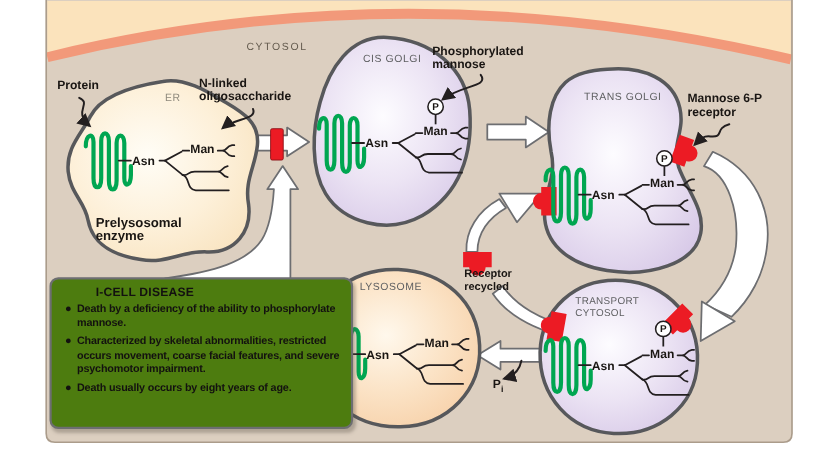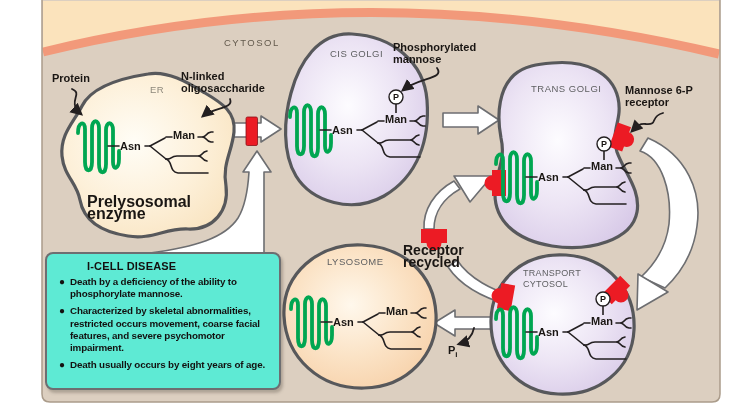--- a/index.html
+++ b/index.html
@@ -6,21 +6,21 @@
   .stage{position:relative;width:745px;height:412px;overflow:hidden;background:#ffffff;
          font-family:"Liberation Sans", sans-serif;}
   .stage svg{position:absolute;left:0;top:0;}
   .lbl{position:absolute;font-size:11px;color:#1a1613;line-height:12px;white-space:nowrap;}
   .bold{font-weight:bold;text-align:center;}
   .center{text-align:left;white-space:normal;}
   .gray{color:#5e5f61;font-size:9.5px;letter-spacing:.5px;font-weight:normal;}
   .gray-light{color:#8e897c;font-size:9.5px;letter-spacing:.5px;}
   .ls2{letter-spacing:1.5px;color:#635a4d;font-size:9.5px;}
   .sm{font-size:9px;line-height:10.5px;letter-spacing:.3px;}
-  .callout{position:absolute;left:45px;top:252px;width:236px;height:138px;background:#5eead4;
+  .callout{position:absolute;left:45px;top:252px;width:276px;height:138px;background:#4d7c0f;
            border:2px solid #6d6e71;border-radius:8px;box-sizing:border-box;
            padding:6px 8px 4px 8px;box-shadow:2px 3px 3px rgba(90,80,70,.35);}
   .callout h3{margin:0 0 4px 32px;font-size:11px;letter-spacing:.2px;color:#131110;}
   .bullet{display:flex;margin:0 0 5px 4px;font-size:9.8px;font-weight:bold;
           line-height:12.2px;color:#131110;letter-spacing:-.15px;}
   .bullet .dot{flex:0 0 11px;font-size:10px;line-height:12px;}
   .t-mol{font:bold 11px "Liberation Sans",sans-serif;fill:#1a1613;}
   .t-p{font:600 9px "Liberation Sans",sans-serif;fill:#1a1613;}
   sub{font-size:8px;}
 </style>
@@ -141,28 +141,28 @@
     <path marker-end="url(#ah)" d="M437,68 C445,79 420,77 403,90"></path>
     <path marker-end="url(#ah)" d="M663,113 C649,117 659,125 646,124 C639,123 636,127 632,131"></path>
     <path marker-end="url(#ah)" d="M474,328 C472,338 466,342 459,344"></path>
   </g>
 </svg>
 
 <div class="lbl ls2" style="left:224px;top:37px">CYTOSOL</div>
 <div class="lbl bold" style="left:52px;top:72px">Protein</div>
 <div class="lbl gray-light" style="left:150px;top:84px">ER</div>
 <div class="lbl bold center" style="left:181px;top:70px;width:112px">N-linked oligosaccharide</div>
-<div class="lbl bold center" style="left:87px;top:196px;width:100px;font-size:16px">Prelysosomal enzyme</div>
+<div class="lbl bold center" style="left:87px;top:196px;width:100px;font-size:12px">Prelysosomal enzyme</div>
 <div class="lbl gray" style="left:330px;top:48px">CIS GOLGI</div>
 <div class="lbl bold center" style="left:393px;top:41px;width:110px">Phosphorylated mannose</div>
 <div class="lbl gray" style="left:531px;top:83px">TRANS GOLGI</div>
 <div class="lbl bold center" style="left:625px;top:84px;width:90px">Mannose 6-P receptor</div>
 <div class="lbl gray center sm" style="left:523px;top:268px;width:80px">TRANSPORT CYTOSOL</div>
 <div class="lbl gray" style="left:327px;top:256px">LYSOSOME</div>
-<div class="lbl bold center" style="left:403px;top:244px;width:70px;font-size:14px">Receptor recycled</div>
+<div class="lbl bold center" style="left:422px;top:244px;width:70px;font-size:10px">Receptor recycled</div>
 <div class="lbl bold" style="left:448px;top:344px"><span>P</span><sub>i</sub></div>
 
 <div class="callout">
   <h3>I-CELL DISEASE</h3>
   <div class="bullet">
     <span class="dot">●</span>
     <span>Death by a deficiency of the ability to phosphorylate mannose.</span>
   </div>
   <div class="bullet">
     <span class="dot">●</span>

